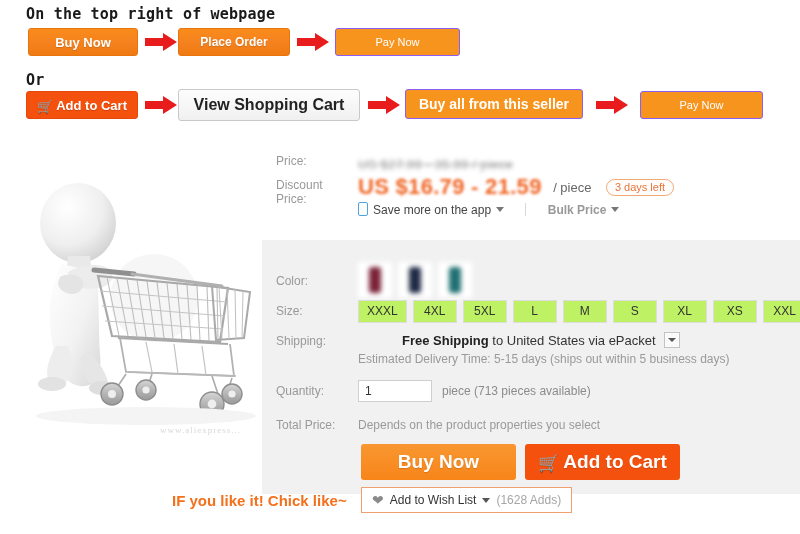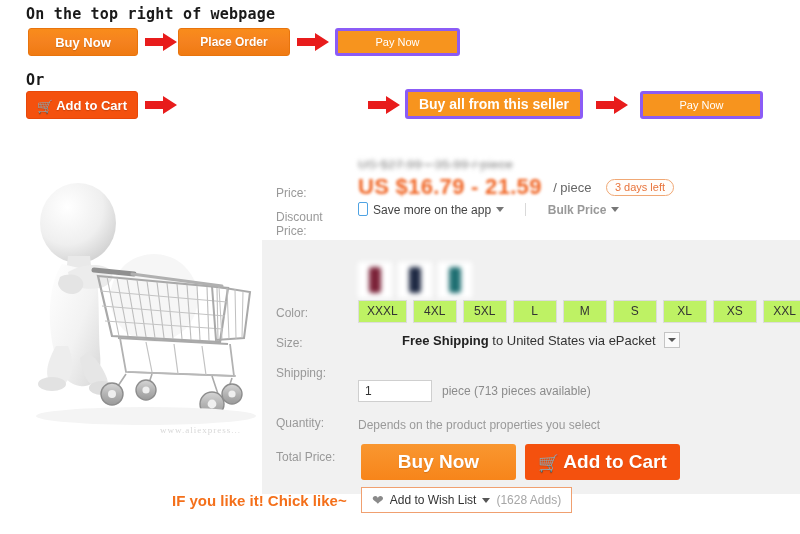--- a/index.html
+++ b/index.html
@@ -46,21 +46,21 @@
     cursor: pointer;
     overflow: hidden;
   }
   .btn-orange {
     background: linear-gradient(to bottom, #f98c1b 0%, #f5821f 50%, #ef7a12 100%);
     border: 1px solid #e8740d;
     text-shadow: 0 1px 1px rgba(0,0,0,.16);
   }
   .btn-orange-flat {
     background: #f7941e;
-    border: 3px solid #8b5cf6;
+    border: 1px solid #8b5cf6;
   }
   .btn-redorange {
     background: #f4510e;
     border: 1px solid #e8480a;
     text-shadow: 0 1px 1px rgba(0,0,0,.18);
   }
   .btn-grey {
     background: linear-gradient(to bottom, #fdfdfd 0%, #f0f0f0 100%);
     border: 1px solid #c9c9c9;
     color: #222;
@@ -137,21 +137,20 @@
   }
 
   .frow { position: absolute; }
   .flabel {
     position: absolute;
     left: 14px;
     width: 72px;
     font-size: 12px;
     color: #999;
     line-height: 14px;
-    margin-top: 32px;
   }
   .fvalue { position: absolute; left: 96px; }
 
   
   #row-price   { left: 0; top: 4px;  width: 538px; height: 18px; }
   #row-disc    { left: 0; top: 26px; width: 538px; height: 46px; }
 
   #old-price {
     font-size: 13px;
     color: #9d9d9d;
@@ -404,20 +403,23 @@
     <span class="cart-glyph">🛒</span>
     <span>Add to Cart</span>
   </div>
 
   <div class="arrow-red" id="a2-1">
     <svg viewBox="0 0 38 22">
         <path d="M2 7 L20 7 L20 2 L34 11 L20 20 L20 15 L2 15 Z" fill="#e81c1c"></path>
       </svg>
   </div>
 
+  <div class="btn-flow btn-grey" id="f2-viewcart">
+    <span>View Shopping Cart</span>
+  </div>
 
   <div class="arrow-red" id="a2-2">
     <svg viewBox="0 0 38 22">
         <path d="M2 7 L20 7 L20 2 L34 11 L20 20 L20 15 L2 15 Z" fill="#e81c1c"></path>
       </svg>
   </div>
 
   <div class="btn-flow btn-orange-flat" id="f2-buyall">
     <span>Buy all from this seller</span>
   </div>
@@ -589,20 +591,21 @@
     </div>
   </div>
 
   <div class="frow" id="row-ship">
     <div class="flabel" style="top:2px;">Shipping:</div>
     <div id="ship-main">
       <span id="ship-free">Free Shipping</span>
       <span>to United States via ePacket</span>
       <span class="select-caret"></span>
     </div>
+    <div id="ship-eta">Estimated Delivery Time: 5-15 days (ships out within 5 business days)</div>
   </div>
 
   <div class="frow" id="row-qty">
     <div class="flabel" style="top:4px;">Quantity:</div>
     <input id="qty-input" type="text" value="1" style="">
     <div id="qty-note">piece (713 pieces available)</div>
   </div>
 
   <div class="frow" id="row-total">
     <div class="flabel">Total Price:</div>

